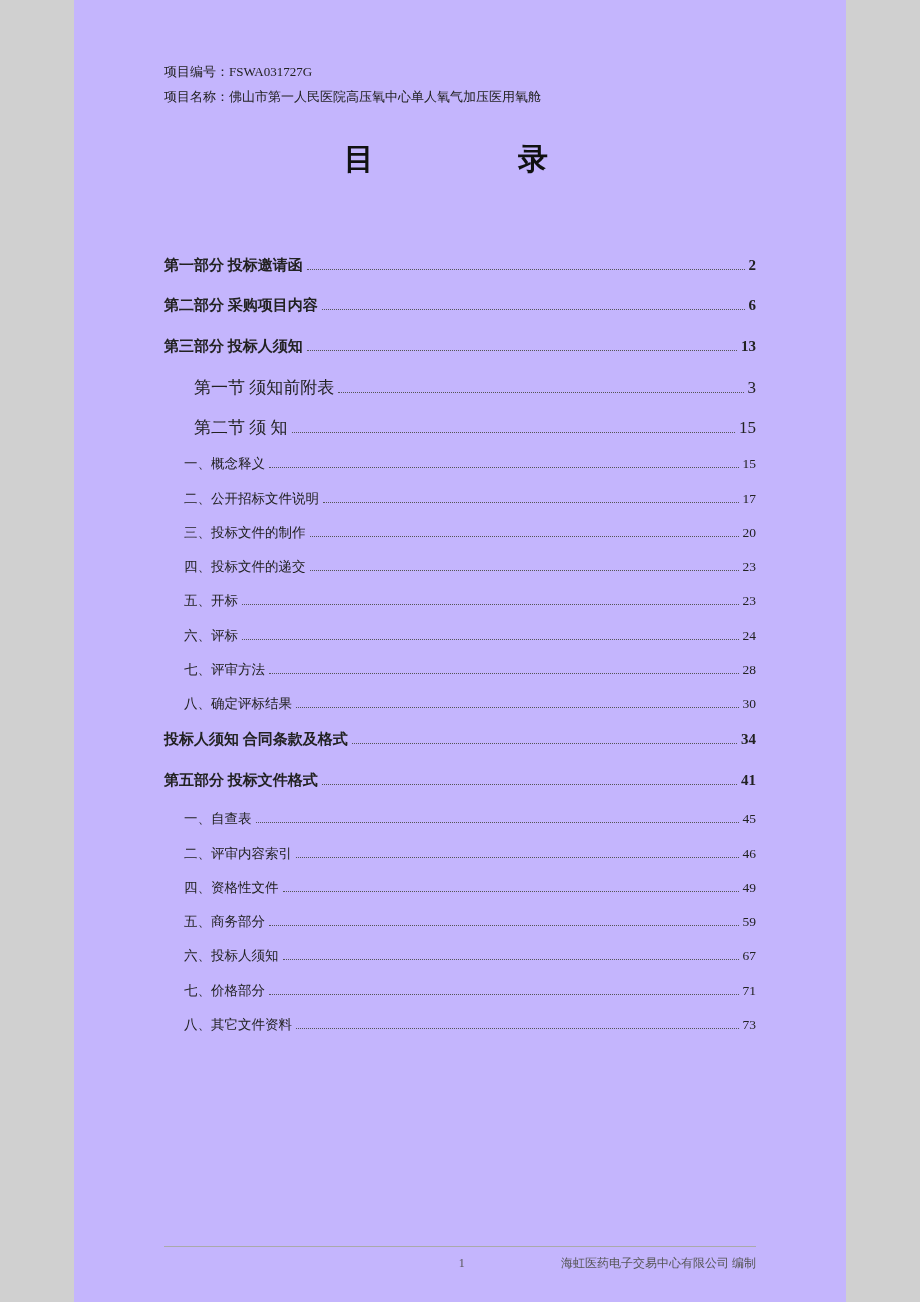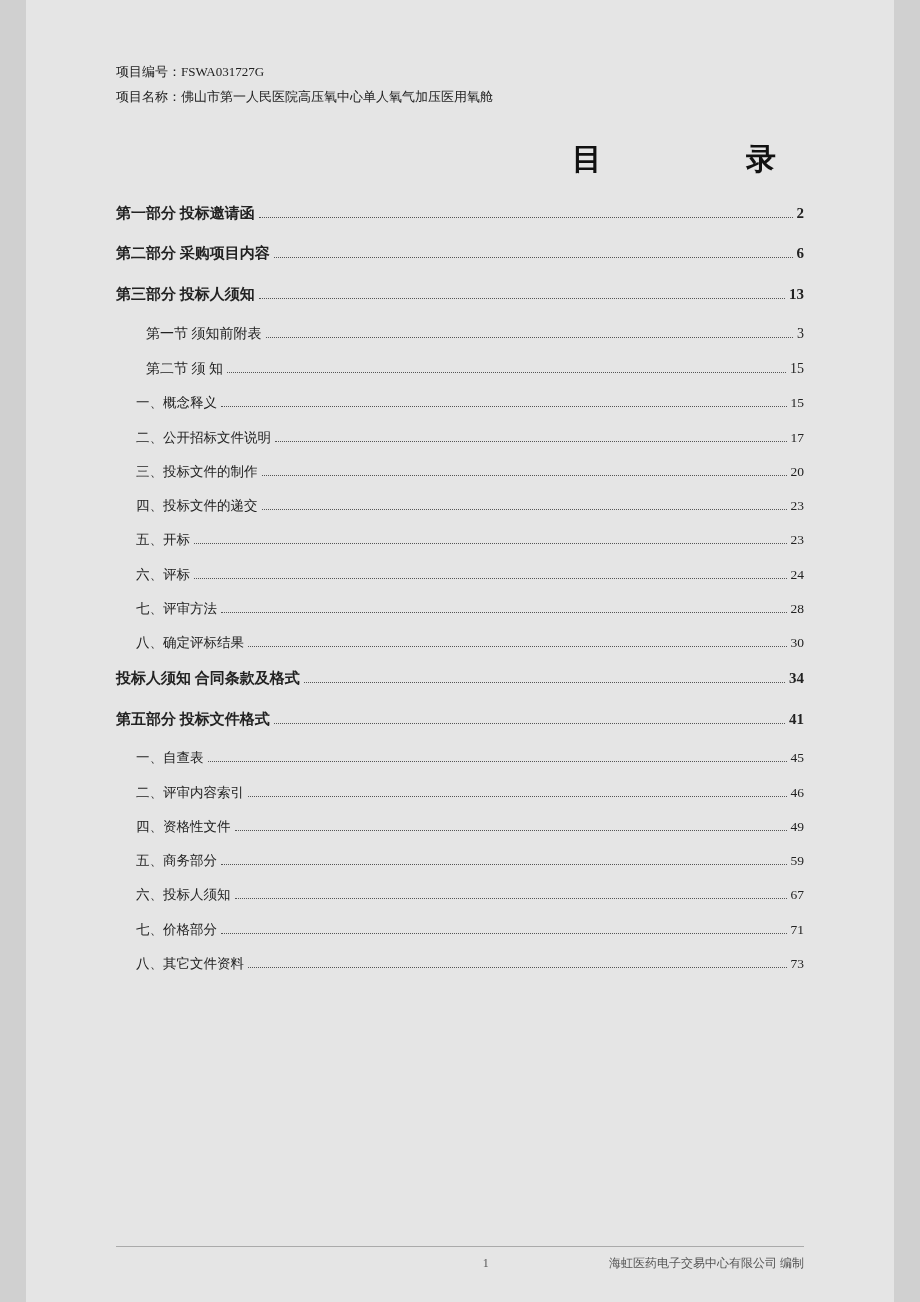--- a/index.html
+++ b/index.html
@@ -11,41 +11,41 @@
     body {
       background: #d0d0d0;
       display: flex;
       justify-content: center;
       align-items: flex-start;
       min-height: 100vh;
       font-family: "SimSun", "宋体", serif;
     }
 
     .page {
-      width: 868px;
+      width: 772px;
       min-height: 1302px;
-      background: #e5e5e5;
+      background: #c4b5fd;
       position: relative;
       padding: 60px 90px 80px 90px;
     }
 
     .header-info {
       font-size: 13px;
       line-height: 1.8;
       color: #222;
       margin-bottom: 30px;
     }
 
     .header-info p {
       margin-bottom: 2px;
     }
 
     .title-section {
-      text-align: right;
-      margin: 20px 0 22px 0;
+      text-align: center;
+      margin: 20px 0 74px 0;
     }
 
     .main-title {
       font-size: 30px;
       font-weight: bold;
       letter-spacing: 28px;
       color: #111;
       font-family: "SimHei", "黑体", sans-serif;
     }
 
@@ -63,21 +63,21 @@
     }
 
     .toc-item.level-1 {
       font-size: 15px;
       font-weight: bold;
       margin-bottom: 18px;
       justify-content: center;
     }
 
     .toc-item.level-2 {
-      font-size: 14px;
+      font-size: 17px;
       padding-left: 30px;
     }
 
     .toc-item.level-3 {
       font-size: 13.5px;
       padding-left: 20px;
       justify-content: space-between;
     }
 
     .toc-label {

